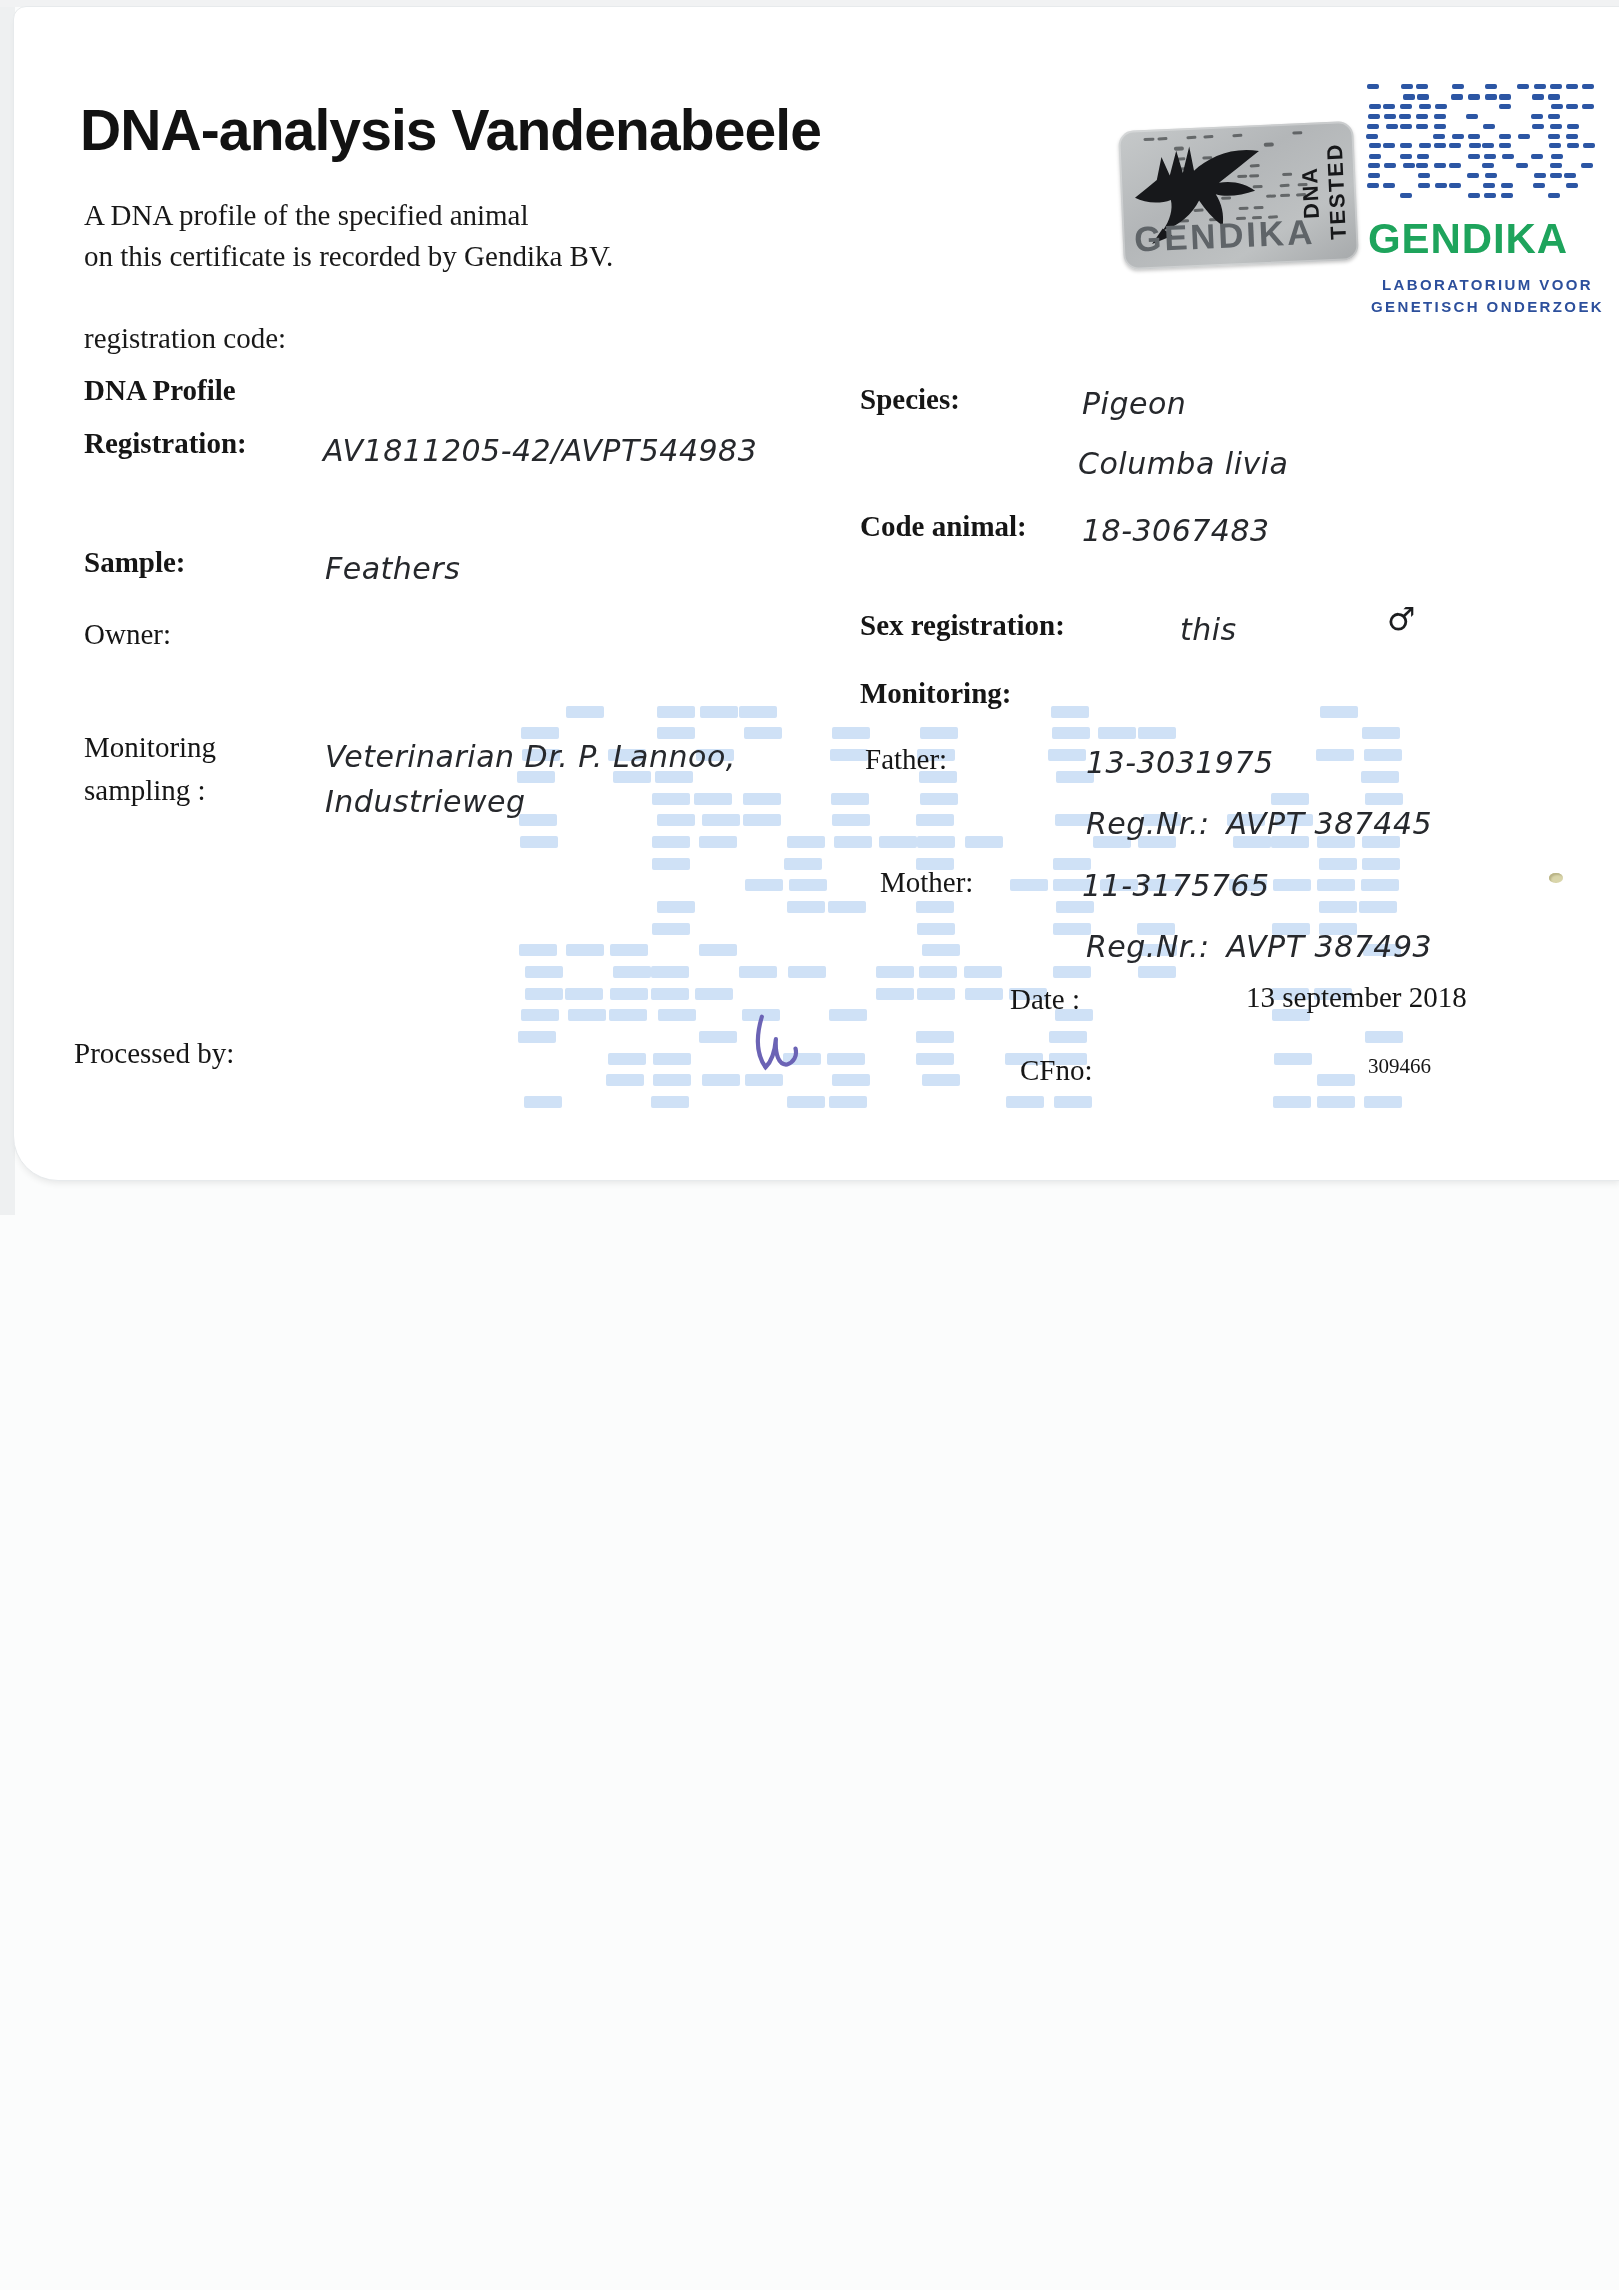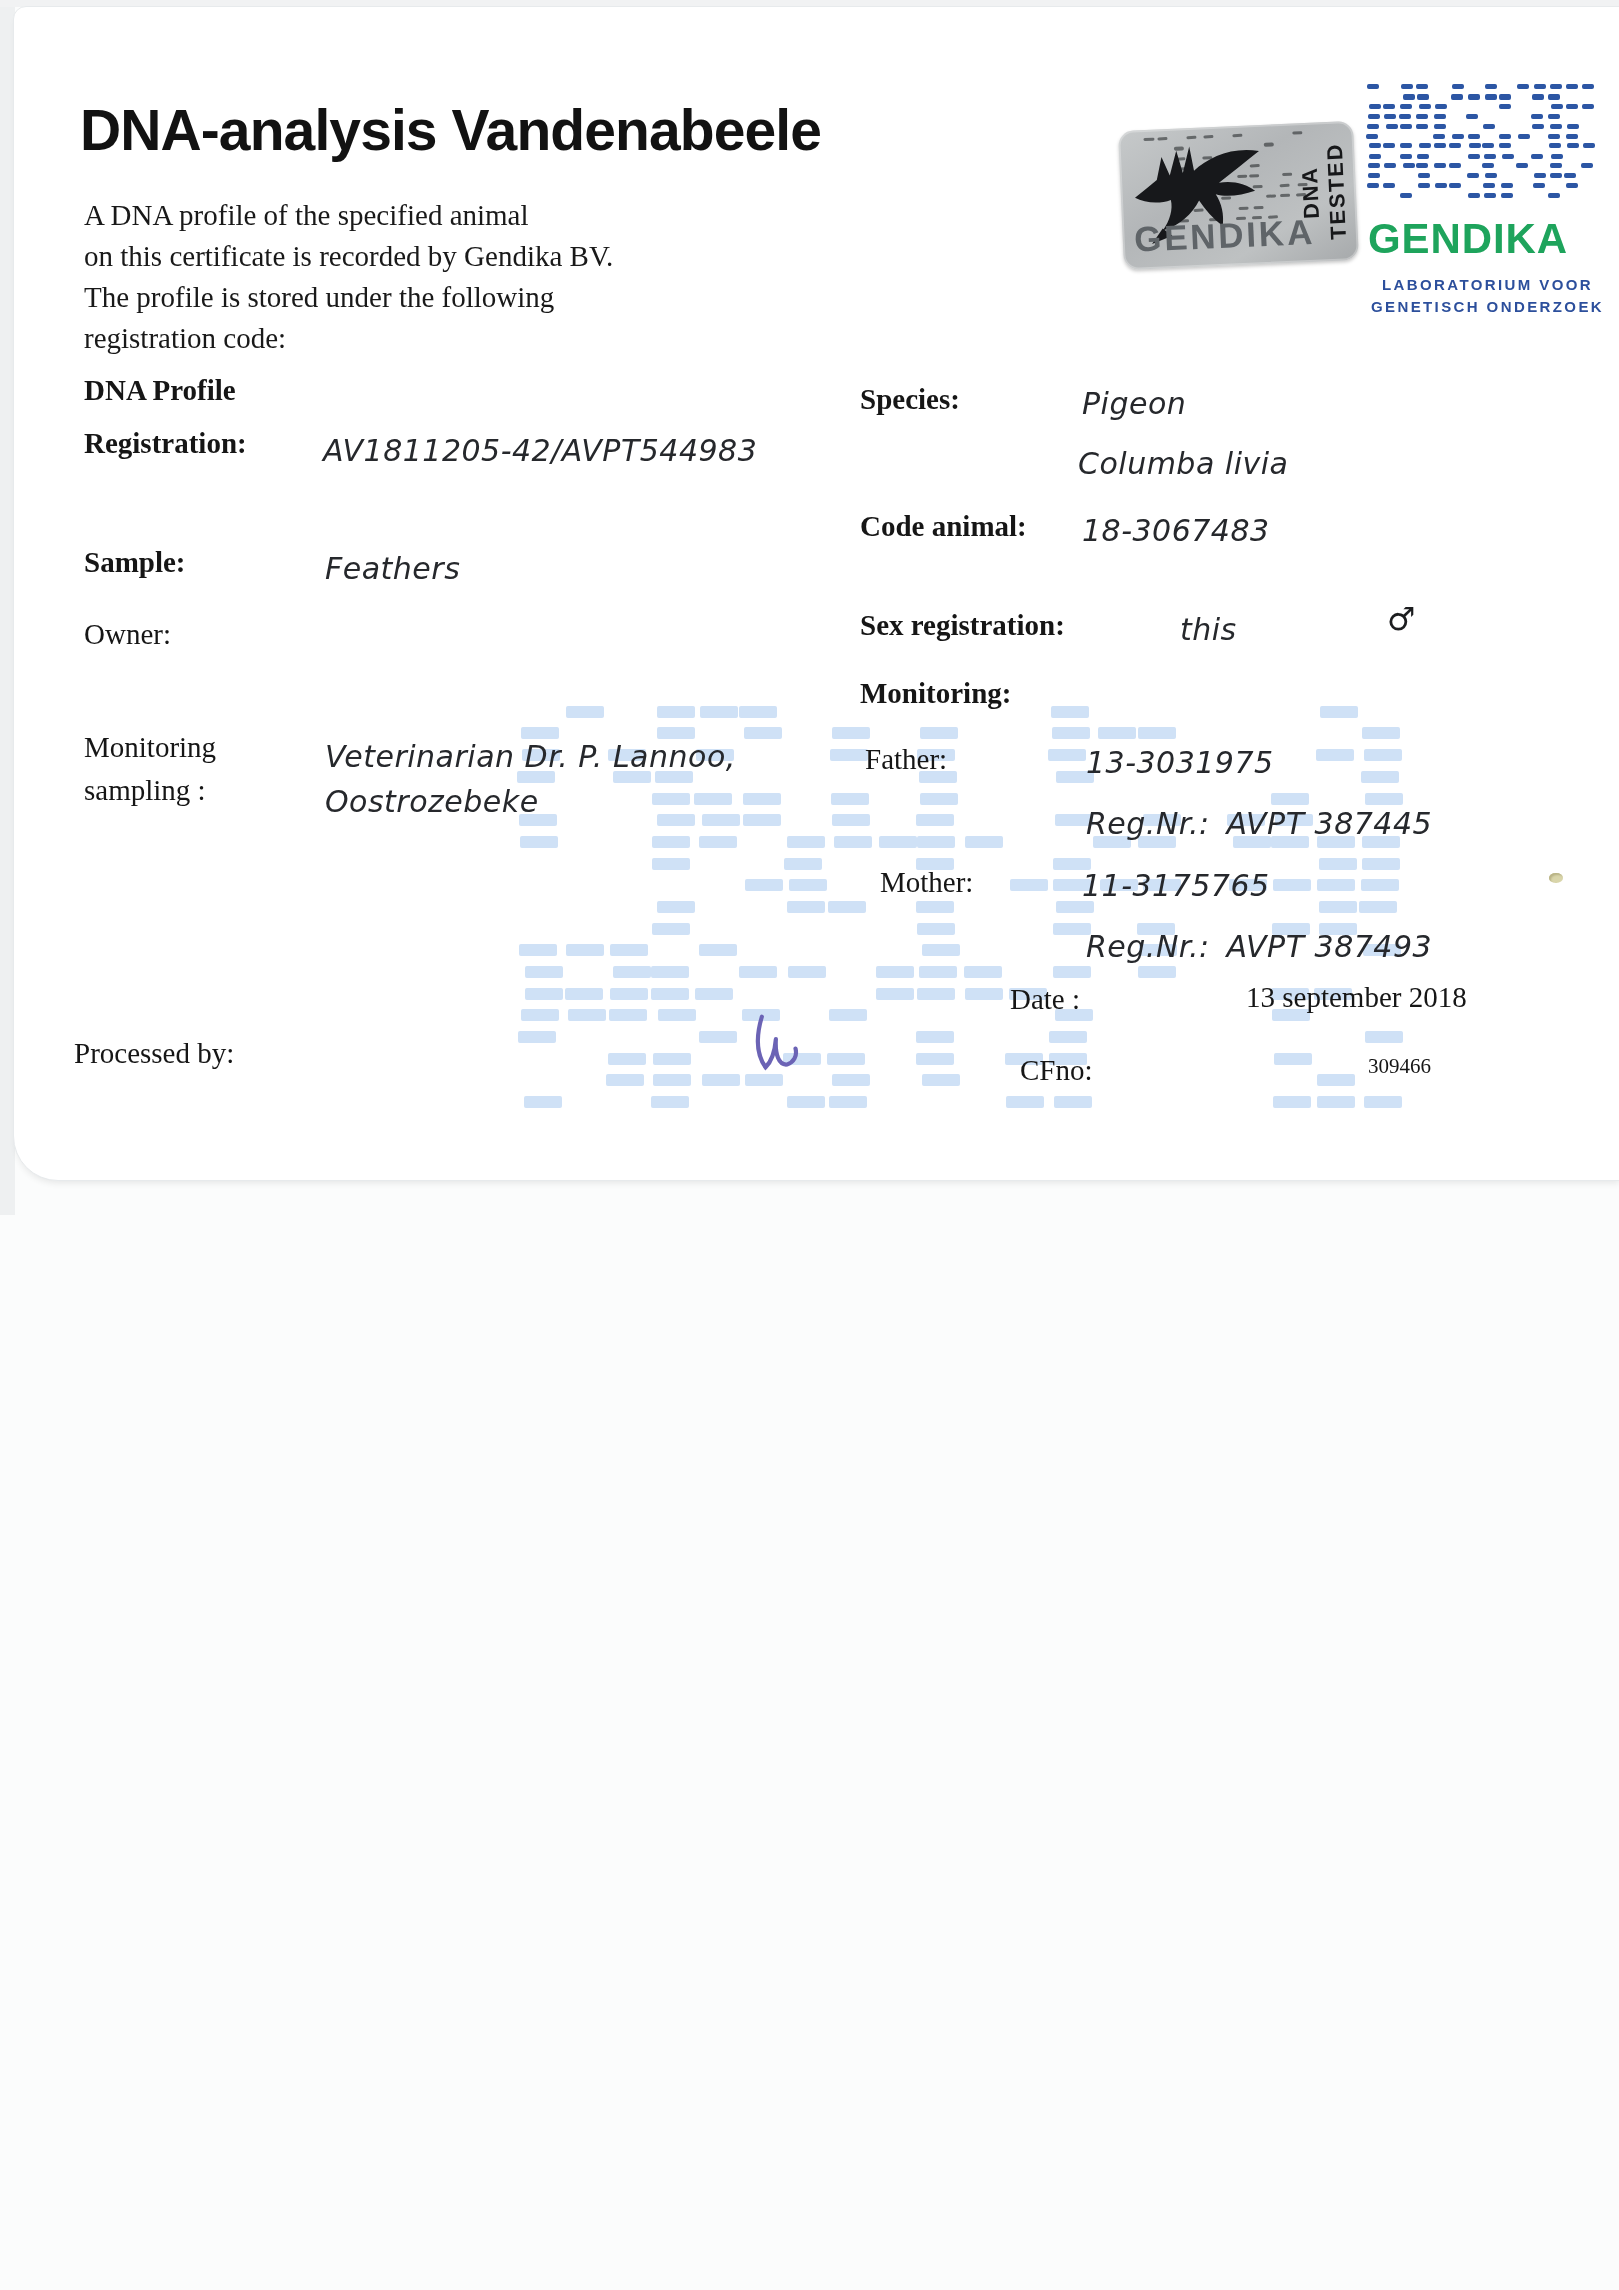--- a/index.html
+++ b/index.html
@@ -247,21 +247,21 @@
       <i style="left:752px;top:390px;width:38px;height:12.2px;background:#cfe1f6"></i>
       <i style="left:796px;top:390px;width:38px;height:12.2px;background:#cfe1f6"></i>
       <i style="left:843px;top:390px;width:38px;height:12.2px;background:#cfe1f6"></i>
     </div>
 
   <h1 class="title">DNA-analysis Vandenabeele</h1>
 
   <div class="intro">
     <span>A DNA profile of the specified animal</span><br>
     <span>on this certificate is recorded by Gendika BV.</span><br>
-    <span>The profile is stored under the following</span><br>
+    <br>
     <span>registration code:</span>
   </div>
 
   <div class="sticker">
     <div class="pix sticker-bands" id="stickerBands">
         <i style="left:0.9px;top:0px;width:10.4px;height:3.8px;background:rgba(30,32,35,0.55)"></i>
         <i style="left:14px;top:0px;width:10.4px;height:3.8px;background:rgba(30,32,35,0.55)"></i>
         <i style="left:43px;top:0px;width:10.4px;height:3.8px;background:rgba(30,32,35,0.55)"></i>
         <i style="left:60px;top:0px;width:10.4px;height:3.8px;background:rgba(30,32,35,0.55)"></i>
         <i style="left:89px;top:0px;width:10.4px;height:3.8px;background:rgba(30,32,35,0.55)"></i>
@@ -436,21 +436,21 @@
   <span class="hw" style="left:311px;top:544px">Feathers</span>
 
   <span class="lbl" style="left:70px;top:611px">Owner:</span>
 
   <span class="lbl two-line" style="left:70px;top:719px">
     <span>Monitoring</span><br>
     <span>sampling :</span>
   </span>
   <span class="hw two-line" style="left:311px;top:727px;line-height:45px">
     <span>Veterinarian Dr. P. Lannoo,</span><br>
-    <span>Oostrozebeke</span>
+    <span>Industrieweg</span>
   </span>
 
   <span class="lbl" style="left:60px;top:1030px">Processed by:</span>
 
   <svg class="sig" style="left:731px;top:1006px" width="58" height="73" viewBox="0 0 62 78">
     <path id="sigPath" fill="none" stroke="#6b63b5" stroke-width="4.5" stroke-linecap="round" d="M18,4 C12,24 12,44 22,58 C28,52 32,40 33,28 M33,28 C32,44 36,56 45,55 C52,53 56,46 54,38"></path>
   </svg>
 
   <span class="lbl b" style="left:846px;top:376px">Species:</span>
   <span class="hw" style="left:1068px;top:379px">Pigeon</span>

